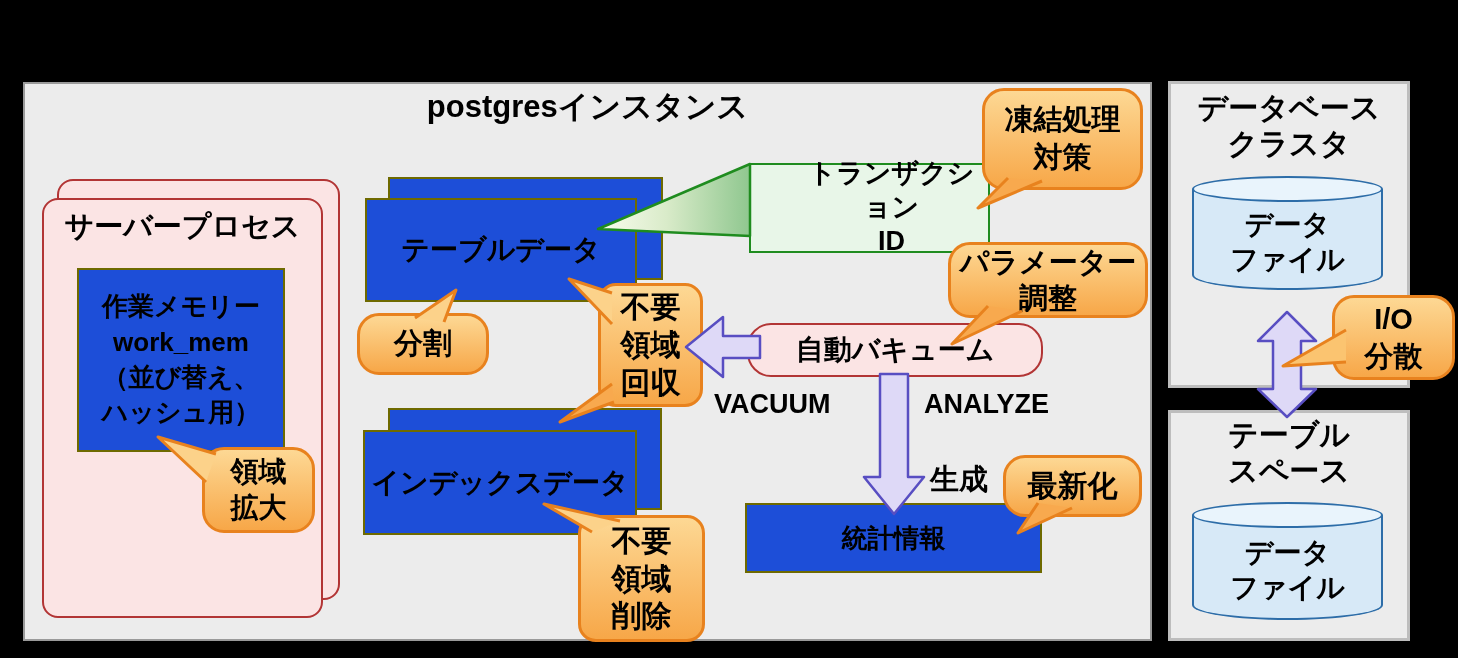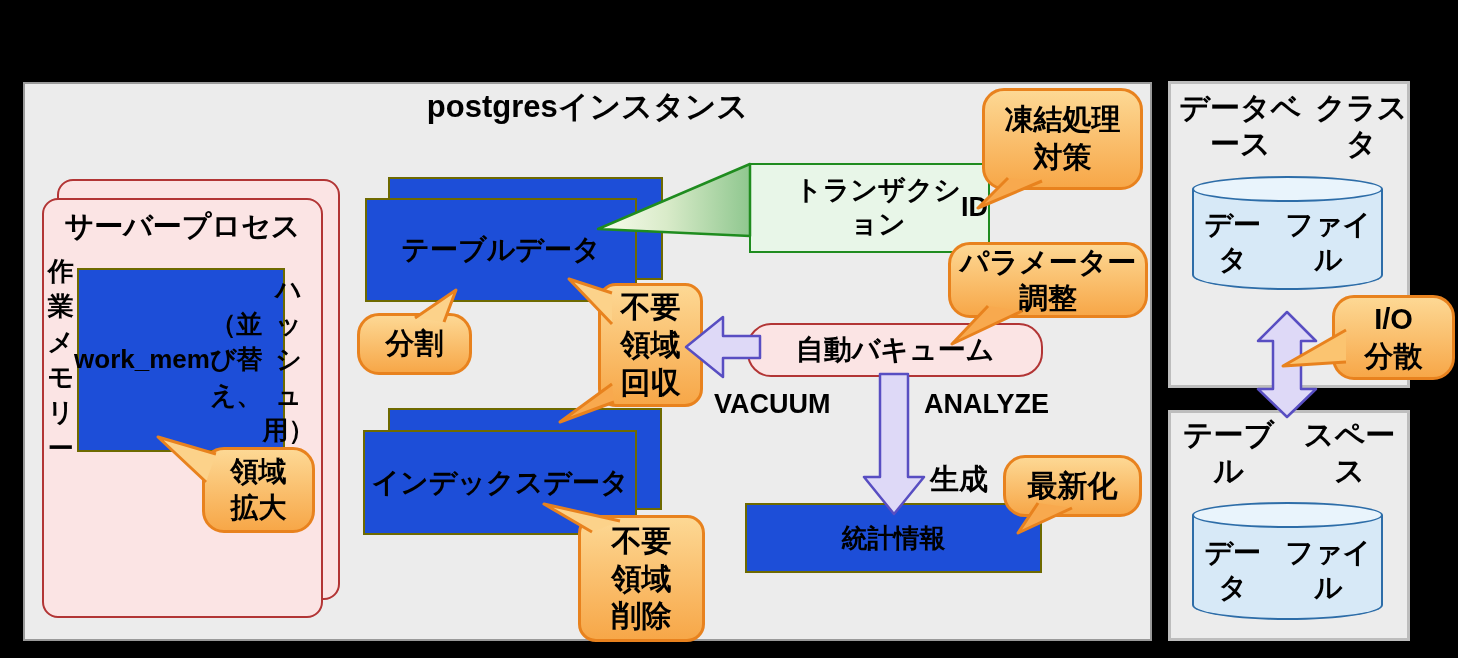--- a/index.html
+++ b/index.html
@@ -6,21 +6,21 @@
   #canvas{
     position:relative; width:1458px; height:658px; background:#000;
     font-family:"Liberation Sans","DejaVu Sans",sans-serif; color:#000; overflow:hidden;
   }
   .abs{position:absolute;text-align:center;}
   .panel{position:absolute; background:#ececec; border:2px solid #9a9a9a; box-sizing:border-box; z-index:1;}
   .panel-right{position:absolute; background:#ececec; border:3px solid #bdbdbd; box-sizing:border-box; z-index:1;}
   .yellowbox{position:absolute; background:#1d4ed8; border:2.5px solid #6e6a00; box-sizing:border-box;}
   .pinkbox{position:absolute; background:#fbe4e4; border:2.5px solid #b23535; border-radius:16px; box-sizing:border-box;}
   .greenbox{position:absolute; background:#e8f6e8; border:2.5px solid #1f8c1f; box-sizing:border-box;}
-  .center-flex{display:flex; flex-direction:row; align-items:center; justify-content:center; text-align:center;}
+  .center-flex{display:flex; flex-direction:column; align-items:center; justify-content:center; text-align:center;}
   .lbl{font-weight:600;}
   .callout{
     position:absolute; z-index:6; box-sizing:border-box;
     background:linear-gradient(180deg,#fdd894 0%,#f7a748 100%);
     border:3.5px solid #e8821e; border-radius:22px;
     display:flex; flex-direction:column; align-items:center; justify-content:center;
     text-align:center; font-weight:600; color:#000;
   }
   .cyl{position:absolute; z-index:2;}
   .cyl-body{position:absolute; left:0; right:0; top:13px; bottom:0; background:#d7e9f7;
@@ -99,21 +99,21 @@
   </div>
   <div class="cyl" style="left:1192px; top:502px; width:191px; height:118px;">
     <div class="cyl-body"></div>
     <div class="cyl-top"></div>
     <div class="cyl-label center-flex lbl" style="font-size:28px; line-height:1.25;">
       <div>データ</div>
       <div>ファイル</div>
     </div>
   </div>
 
-  <div class="callout" style="left:357px; top:313px; width:115px; height:62px; font-size:29px;">
+  <div class="callout" style="left:357px; top:313px; width:132px; height:62px; font-size:29px;">
     <div>分割</div>
   </div>
 
   <div class="callout" style="left:202px; top:447px; width:113px; height:86px; font-size:28px; line-height:1.3;">
     <div>領域</div>
     <div>拡大</div>
   </div>
 
   <div class="callout" style="left:598px; top:283px; width:105px; height:124px; font-size:30px; line-height:1.26; border-radius:18px;">
     <div>不要</div>

